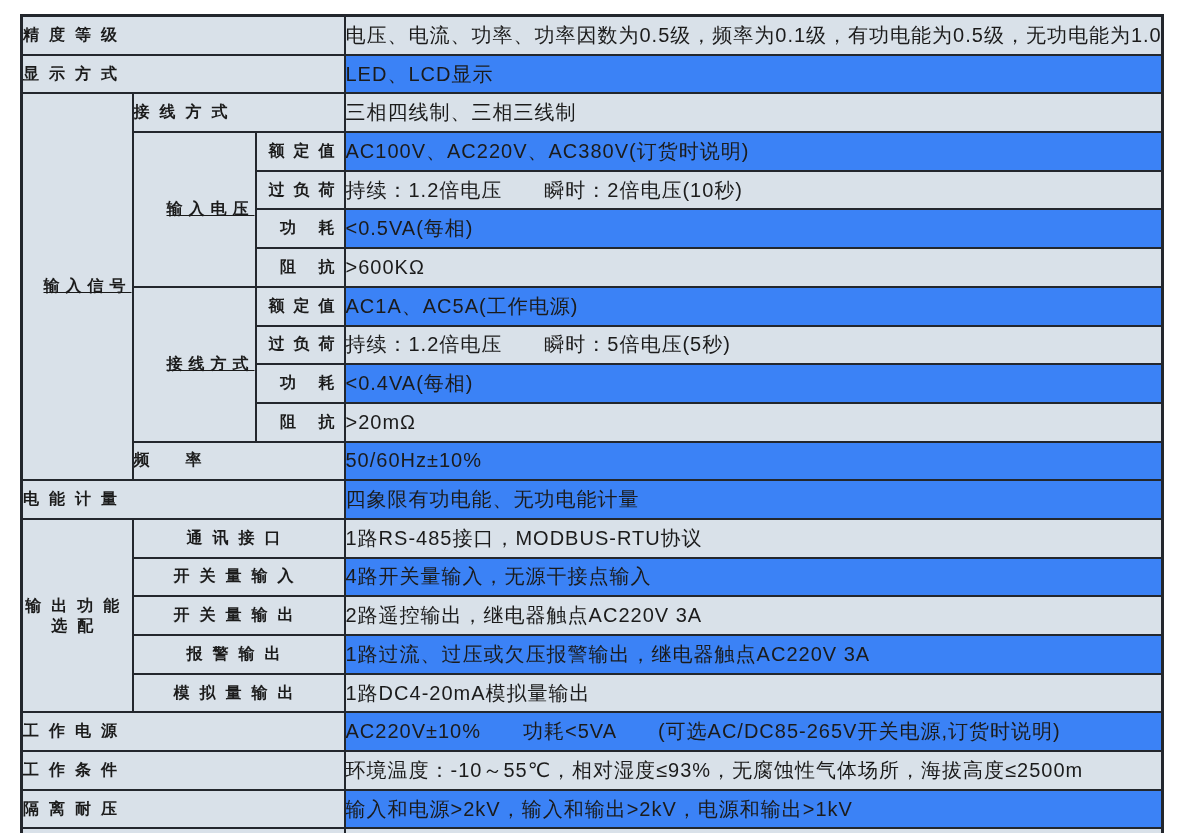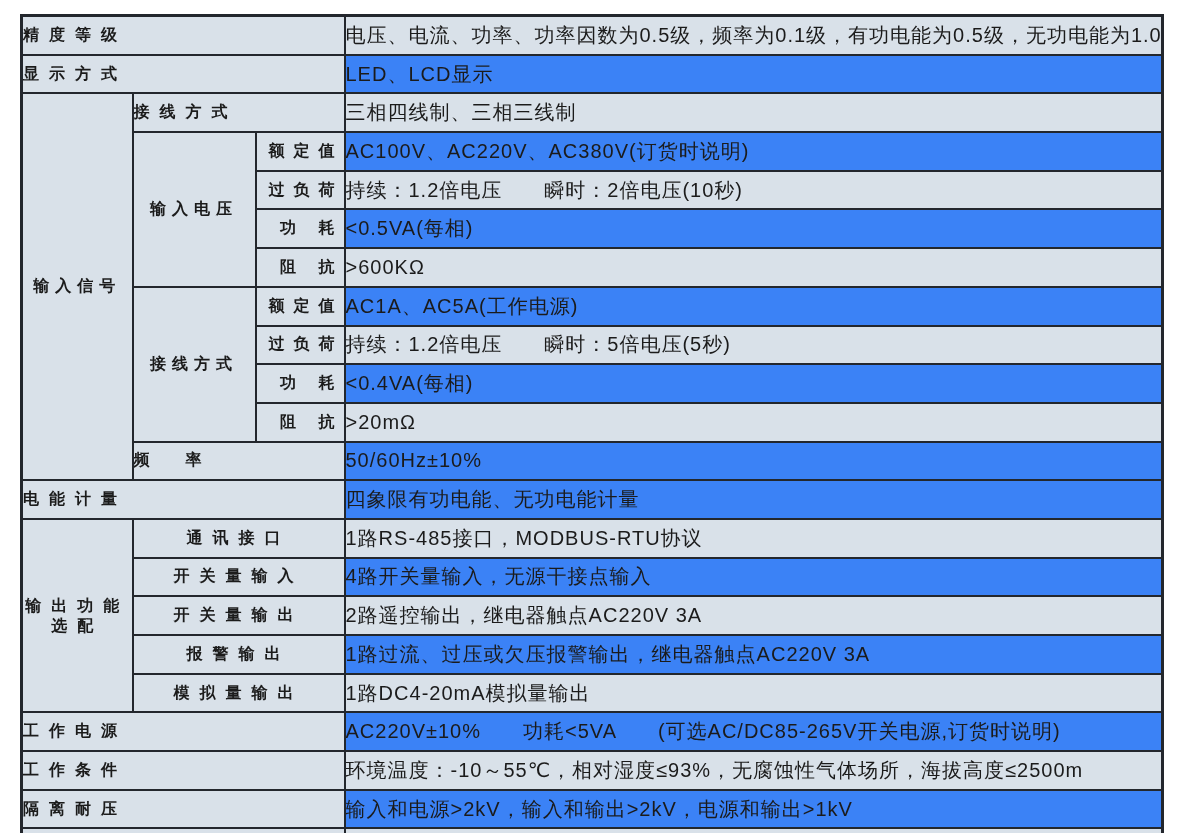--- a/index.html
+++ b/index.html
@@ -8,21 +8,21 @@
   .wrap{position:absolute;left:20px;top:14px;}
   table.spec{border-collapse:collapse;table-layout:fixed;width:1141px;
              border:3px solid #23272d;}
   table.spec td{border:2px solid #23272d;height:36.7px;overflow:hidden;
                 white-space:nowrap;vertical-align:middle;padding:0;}
   
   .lab{background:#d9e1e9;font-weight:bold;font-size:16px;letter-spacing:10px;}
   .lab-top{text-align:left;padding-left:20px;}          
   .lab-row{text-align:center;padding-left:14px;}          
   .lab-ctr{text-align:left;margin-top:28px;}                          
-  .lab-grp{text-align:center;letter-spacing:6px;}       
+  .lab-grp{text-align:right;letter-spacing:6px;text-decoration:underline;}       
   .lab-sub{text-align:right;letter-spacing:9px;}       
   .lab-multi{text-align:center;line-height:1.25;}
   
   .val{background:#3b82f6;font-size:20px;letter-spacing:1px;
        text-align:left;padding-left:9px;}
   .val.alt{background:#d9e1e9;}
 </style>
 </head>
 <body>
 

